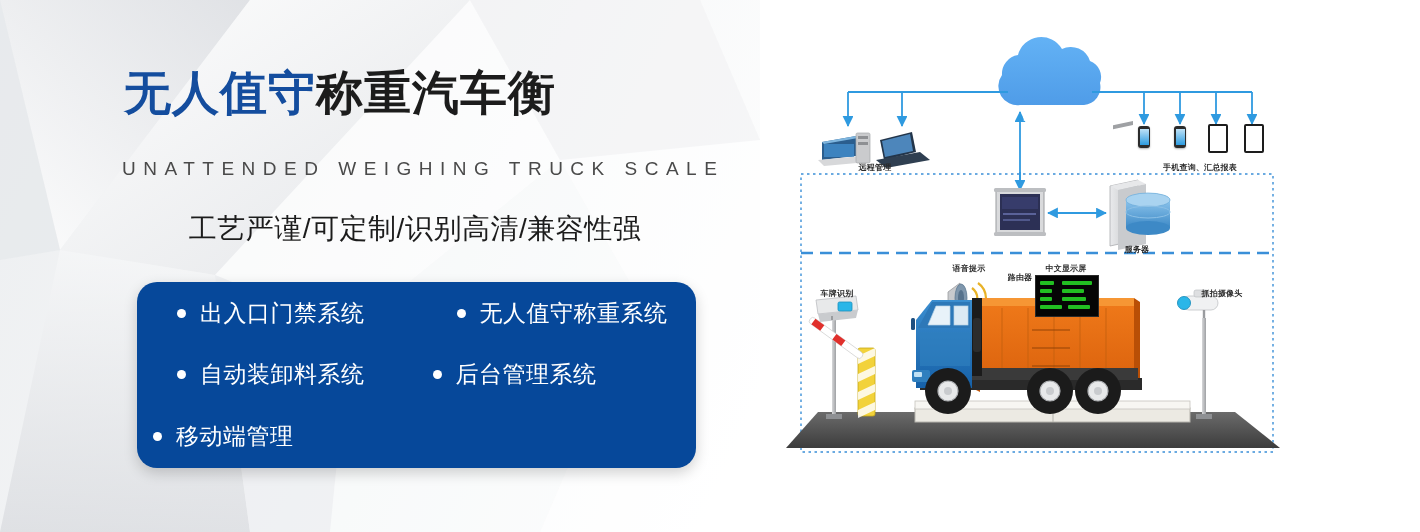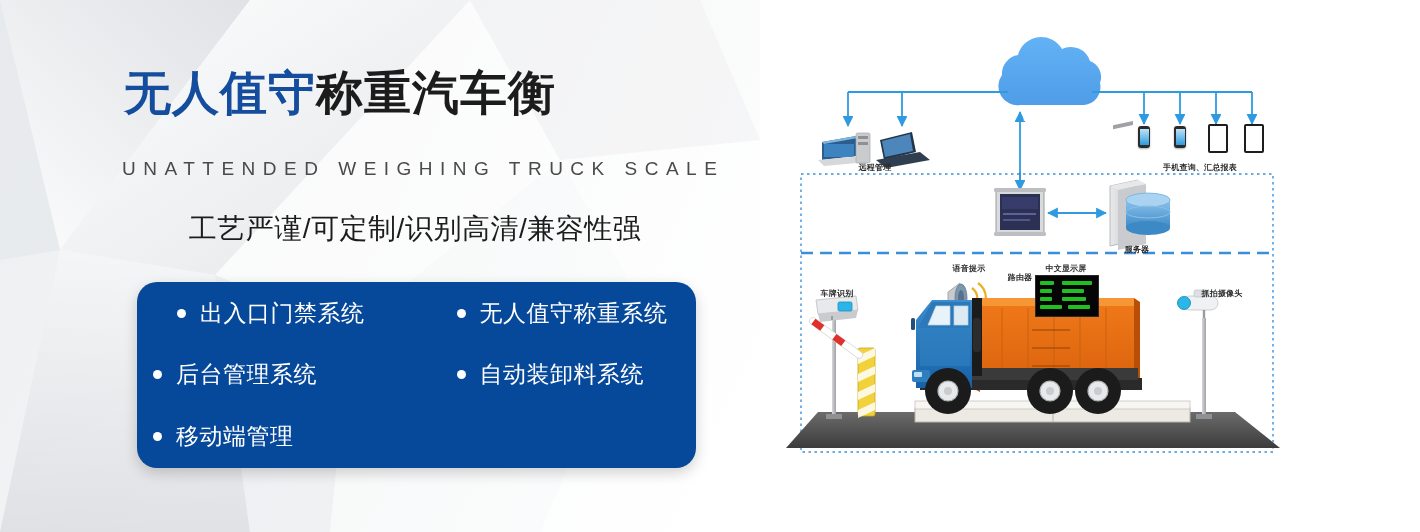--- a/index.html
+++ b/index.html
@@ -142,27 +142,27 @@
 
     <div class="feature-box">
       <div class="feat col0">
         <span class="dot"></span>
         <span>出入口门禁系统</span>
       </div>
       <div class="feat col0">
         <span class="dot"></span>
         <span>无人值守称重系统</span>
       </div>
+      <div class="feat col0">
+        <span class="dot"></span>
+        <span>自动装卸料系统</span>
+      </div>
       <div class="feat col1">
         <span class="dot"></span>
         <span>后台管理系统</span>
-      </div>
-      <div class="feat col0">
-        <span class="dot"></span>
-        <span>自动装卸料系统</span>
       </div>
       <div class="feat col1">
         <span class="dot"></span>
         <span>移动端管理</span>
       </div>
     </div>
   </div>
 
   <div class="diagram">
 

